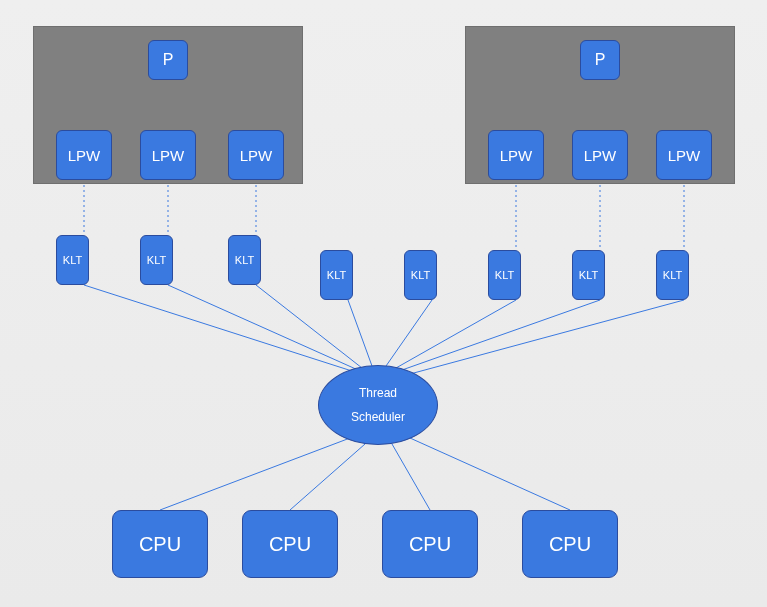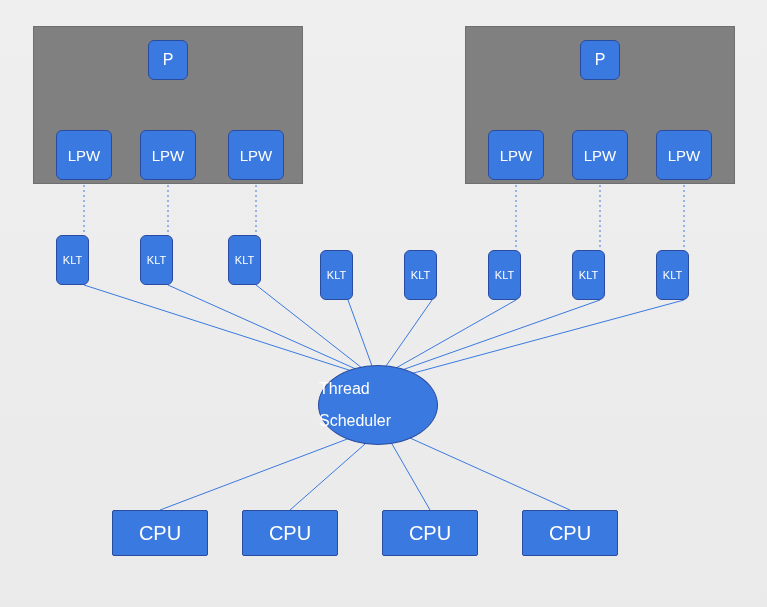--- a/index.html
+++ b/index.html
@@ -24,39 +24,39 @@
     border-radius: 6px;
     color: #fff;
     display: flex;
     align-items: center;
     justify-content: center;
     font-size: 14px;
   }
   .box.p      { width: 40px; height: 40px; font-size: 16px; }
   .box.lpw    { width: 56px; height: 50px; font-size: 15px; }
   .box.klt    { width: 33px; height: 50px; font-size: 11px; }
-  .box.cpu    { width: 96px; height: 46px; font-size: 20px; border-radius: 2px; }
+  .box.cpu    { width: 96px; height: 68px; font-size: 20px; border-radius: 9px; }
   .panel {
     position: absolute;
     background: #808080;
     border: 1px solid #6f6f6f;
   }
   .scheduler {
     position: absolute;
     width: 120px;
     height: 80px;
     background: #3a79e0;
     border: 1px solid #2b4c9e;
     border-radius: 50%;
     color: #fff;
     display: flex;
     flex-direction: column;
-    align-items: flex-start;
+    align-items: center;
     justify-content: center;
-    font-size: 16px;
+    font-size: 12px;
     line-height: 2;
   }
 </style>
 </head>
 <body>
 
 <svg class="diagram">
   <g stroke="#3a79e0" stroke-width="1" fill="none">
 
     <line x1="168" y1="80" x2="84" y2="130"></line>

